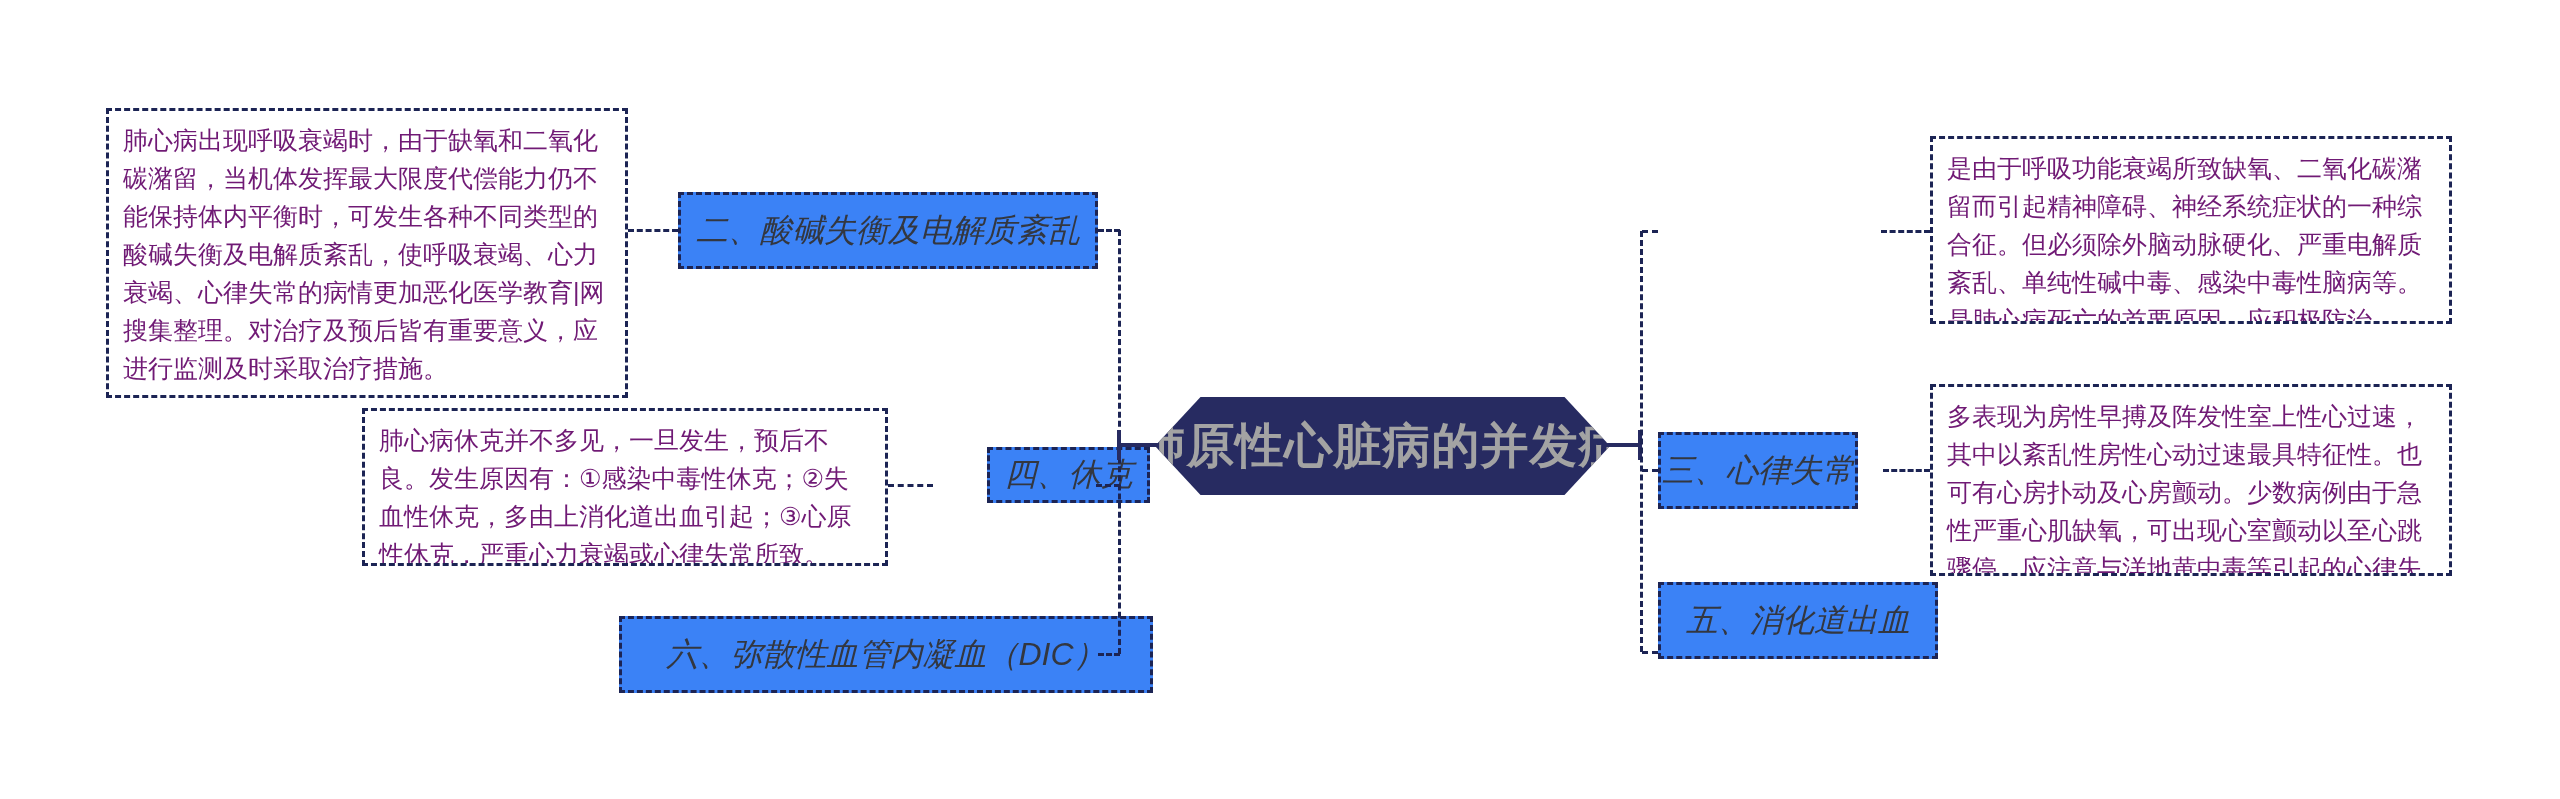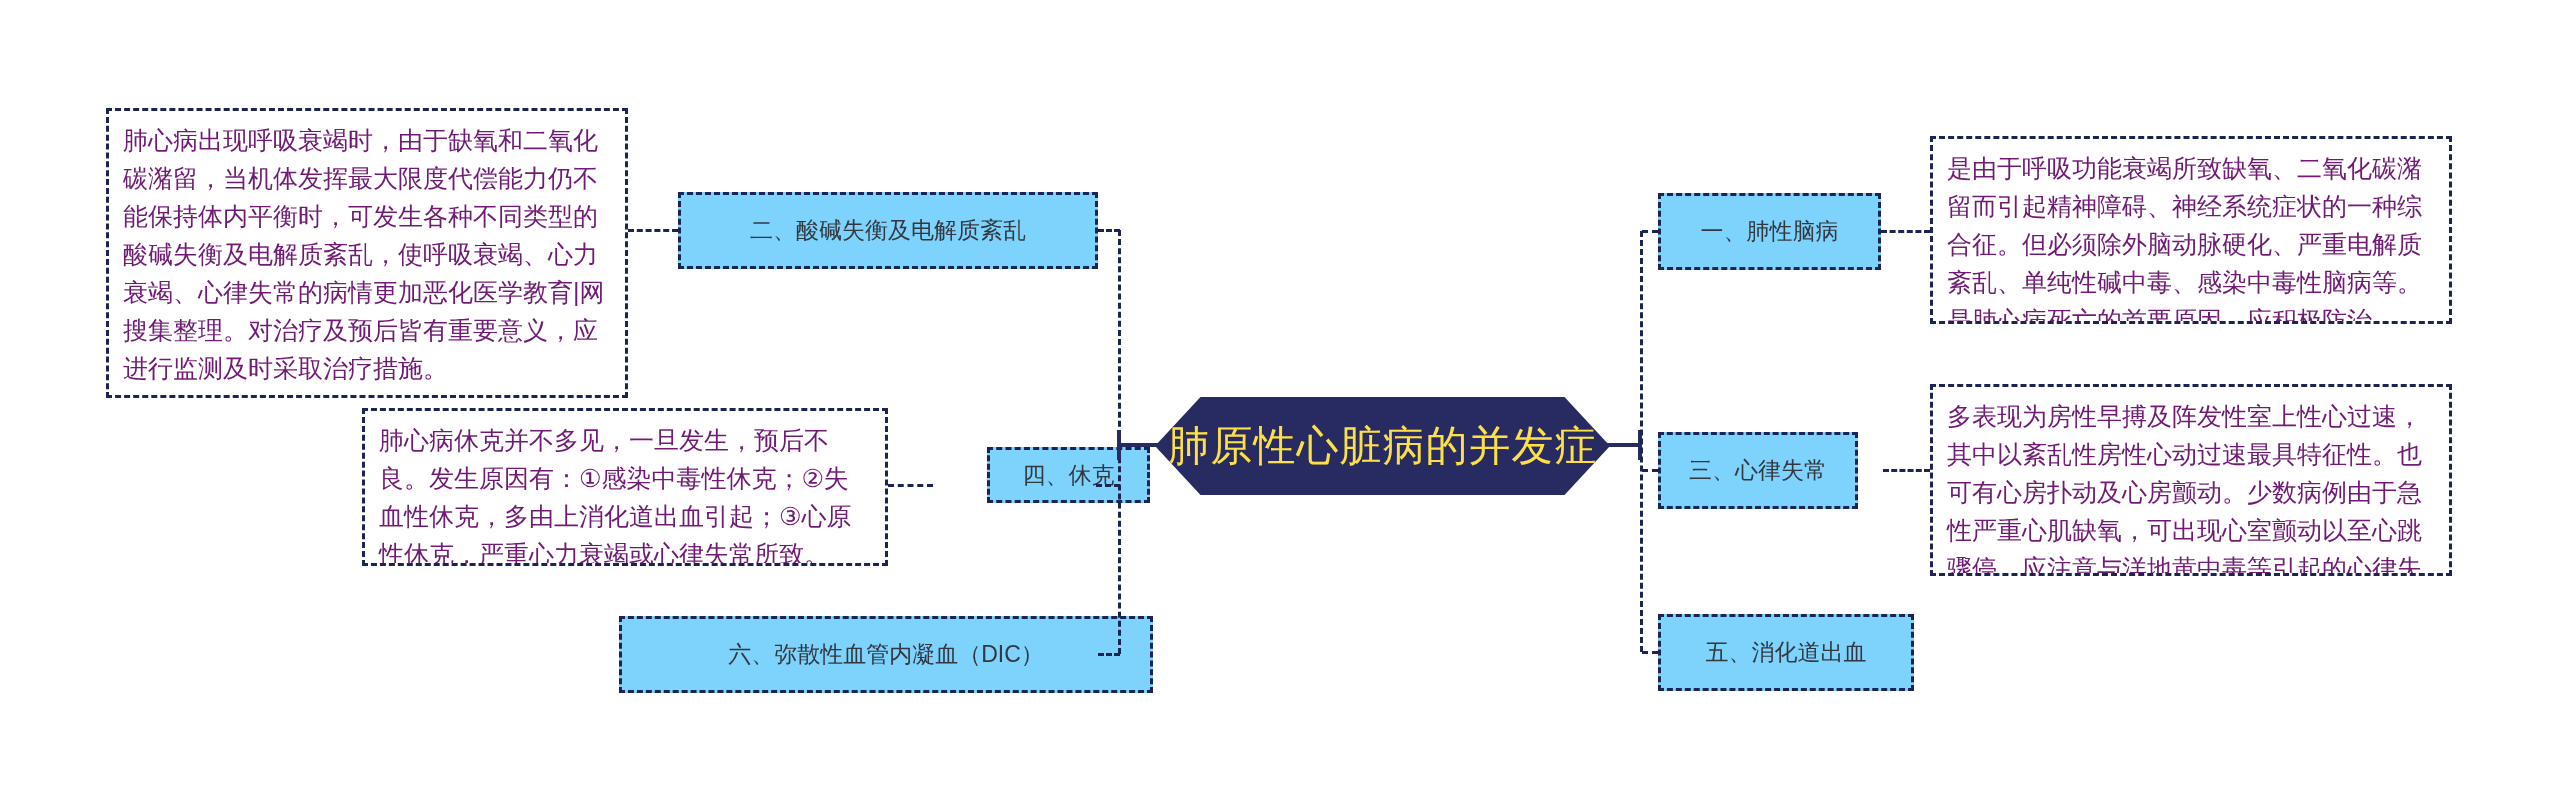--- a/index.html
+++ b/index.html
@@ -27,40 +27,41 @@
     padding: 10px 14px;
     overflow: hidden;
     word-break: break-all;
     text-align: left;
   }
   
   .bnode {
     position: absolute;
     box-sizing: border-box;
     border: 3px dashed #1c2454;
-    background: #7dd3fc;
+    background: #3b82f6;
     color: #333740;
-    font-size: 23px;
+    font-size: 32px;
     display: flex;
     align-items: center;
     justify-content: center;
     white-space: nowrap;
     overflow: hidden;
+    font-style: italic;
   }
   
   .center-node {
     position: absolute;
     left: 1155px;
     top: 397px;
     width: 455px;
     height: 98px;
     background: #272b61;
-    color: #fde047;
-    font-size: 42px;
-    font-weight: 400;
+    color: #a3a3a3;
+    font-size: 48px;
+    font-weight: 700;
     letter-spacing: 1px;
     display: flex;
     align-items: center;
     justify-content: center;
     white-space: nowrap;
     clip-path: polygon(0 50%, 10% 0, 90% 0, 100% 50%, 90% 100%, 10% 100%);
   }
   
   .ch { position: absolute; height: 0; border-top: 3px dashed #1c2454; }
   .cv { position: absolute; width: 0; border-left: 3px dashed #1c2454; }
@@ -81,25 +82,24 @@
   <div class="desc" style="left:1930px; top:384px; width:522px; height:192px;">多表现为房性早搏及阵发性室上性心过速，其中以紊乱性房性心动过速最具特征性。也可有心房扑动及心房颤动。少数病例由于急性严重心肌缺氧，可出现心室颤动以至心跳骤停。应注意与洋地黄中毒等引起的心律失常鉴别。</div>
 
   <div class="center-node">肺原性心脏病的并发症</div>
 
   <div class="bnode" style="left:678px; top:192px; width:420px; height:77px;">二、酸碱失衡及电解质紊乱</div>
 
   <div class="bnode" style="left:987px; top:447px; width:163px; height:56px;">四、休克</div>
 
   <div class="bnode" style="left:619px; top:616px; width:534px; height:77px;">六、弥散性血管内凝血（DIC）</div>
 
-  <div class="bnode" style="left:1658px; top:193px; width:223px; height:77px;">一、肺性脑病</div>
 
   <div class="bnode" style="left:1658px; top:432px; width:200px; height:77px;">三、心律失常</div>
 
-  <div class="bnode" style="left:1658px; top:614px; width:256px; height:77px;">五、消化道出血</div>
+  <div class="bnode" style="left:1658px; top:582px; width:280px; height:77px;">五、消化道出血</div>
 
   <div class="ch" style="left:628px; top:229px; width:50px;"></div>
   <div class="ch" style="left:1098px; top:229px; width:22px;"></div>
   <div class="cv" style="left:1118px; top:230px; height:424px;"></div>
   <div class="ch" style="left:888px; top:484px; width:45px;"></div>
   <div class="ch" style="left:1096px; top:484px; width:24px;"></div>
   <div class="ch" style="left:1098px; top:653px; width:22px;"></div>
   <div class="sv" style="left:1117px; top:430px; height:30px;"></div>
   <div class="sh" style="left:1121px; top:443px; width:38px;"></div>
 

